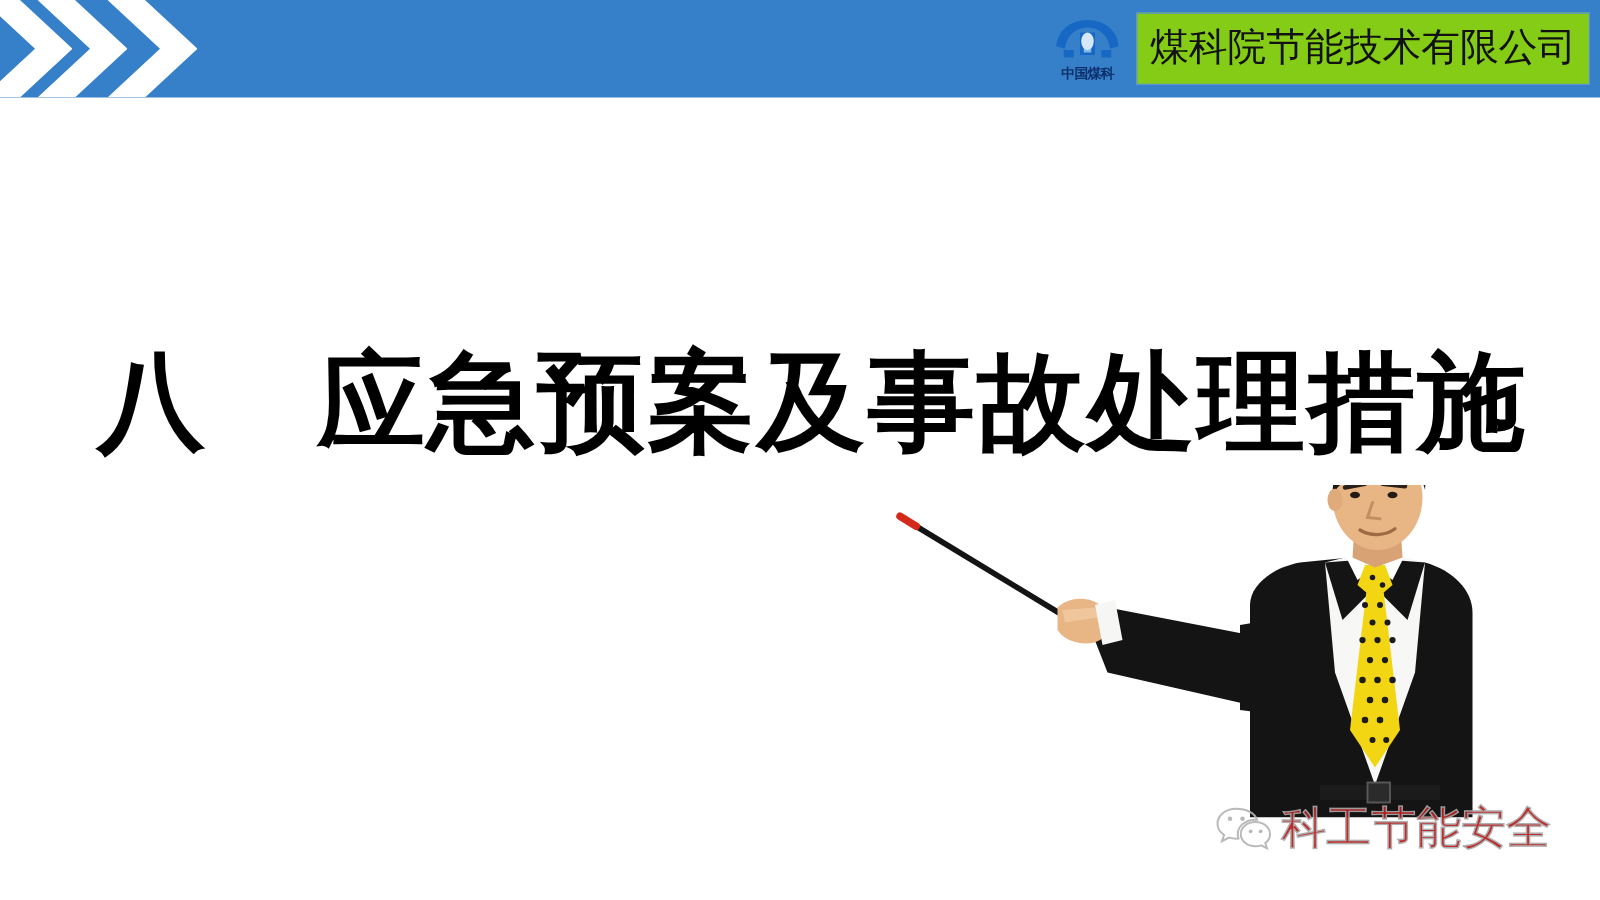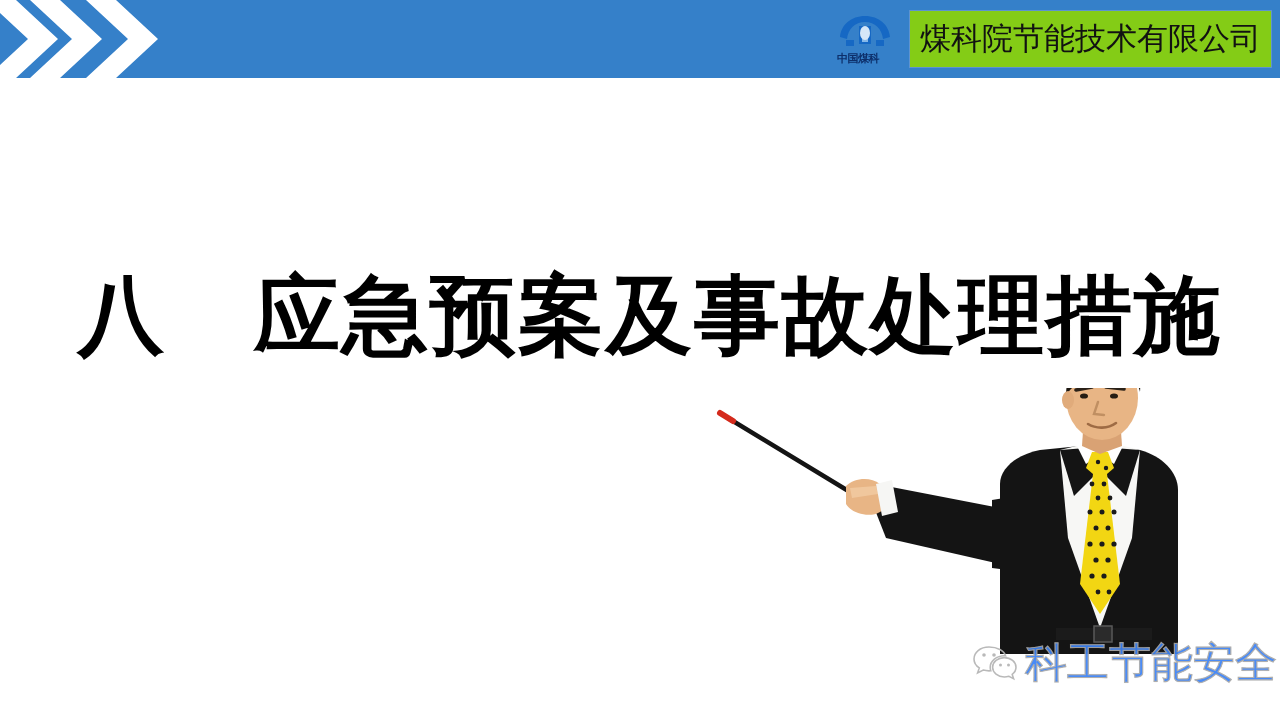--- a/index.html
+++ b/index.html
@@ -63,21 +63,21 @@
     align-items: center;
     gap: 6px;
   }
 
   .logo-mark {
     width: 66px;
     height: 62px;
     position: relative;
     display: flex;
     flex-direction: column;
-    align-items: flex-start;
+    align-items: center;
     justify-content: center;
   }
   .logo-glyph {
     width: 56px;
     height: 38px;
     position: relative;
   }
   .logo-glyph svg { display: block; }
   .logo-text {
     font-family: "DejaVu Sans", sans-serif;
@@ -106,21 +106,21 @@
     white-space: nowrap;
     letter-spacing: 0px;
   }
 
   
   .title {
     position: absolute;
     left: 78px;
     top: 272px;
     width: 1160px;
-    font-family: Liberation Mono, monospace;
+    font-family: Liberation Sans, sans-serif;
     font-weight: bold;
     font-size: 86px;
     line-height: 100px;
     color: #000000;
     white-space: nowrap;
     letter-spacing: 2px;
   }
 
   
   .presenter {
@@ -139,23 +139,23 @@
     top: 643px;
     display: flex;
     align-items: center;
     gap: 7px;
     opacity: 0.92;
   }
   .wechat-icon { width: 46px; height: 40px; }
   .wechat-icon svg { display: block; }
   .watermark-text {
     font-family: "DejaVu Sans", sans-serif;
-    font-size: 42px;
+    font-size: 36px;
     line-height: 36px;
-    color: #3b82f6;
+    color: #b91c1c;
     -webkit-text-stroke: 1.1px #a8a8a8;
     text-shadow: 0 0 1px #9a9a9a;
     white-space: nowrap;
   }
 </style>
 </head>
 <body>
 
 <div class="slide">
 

